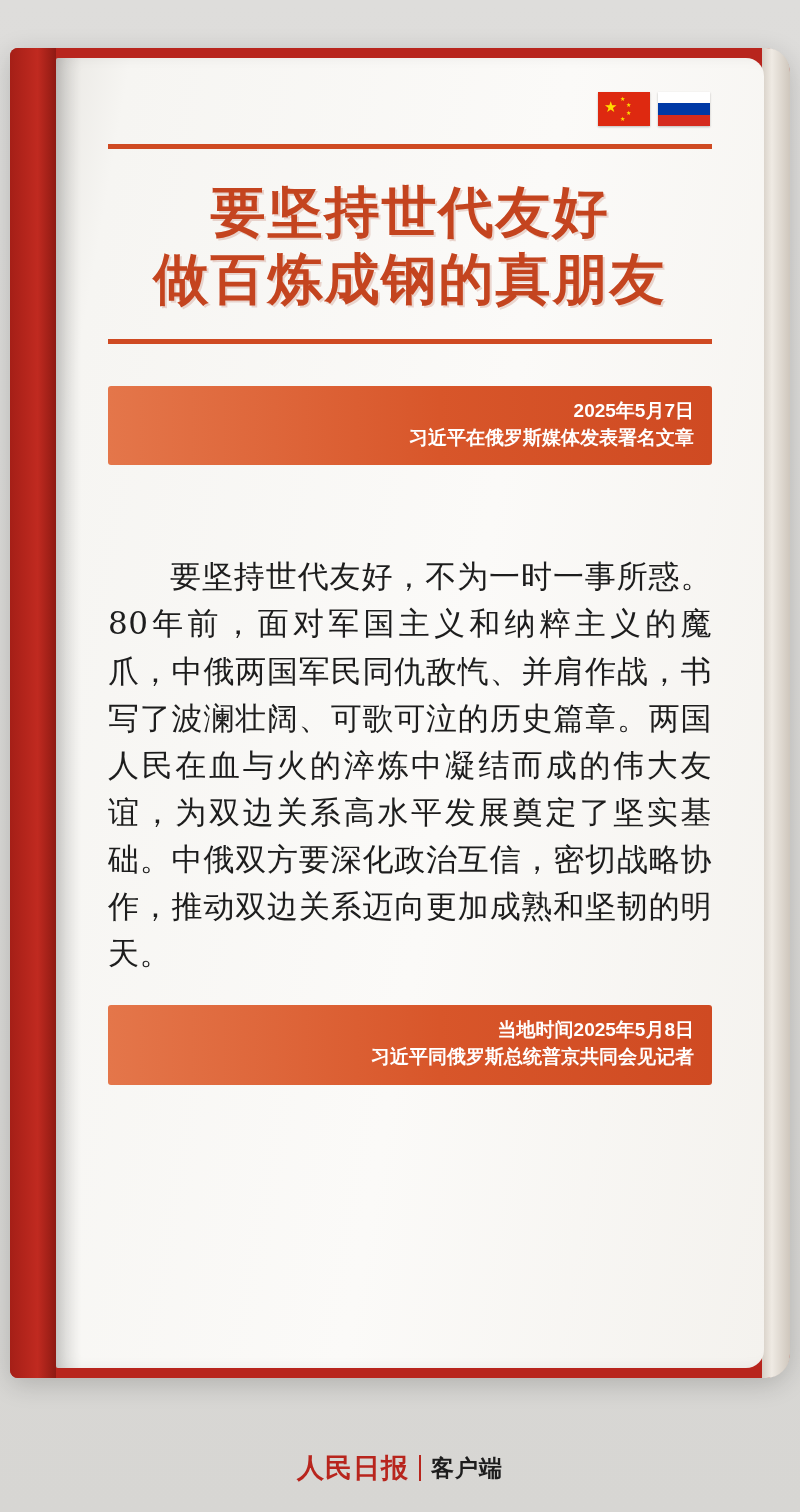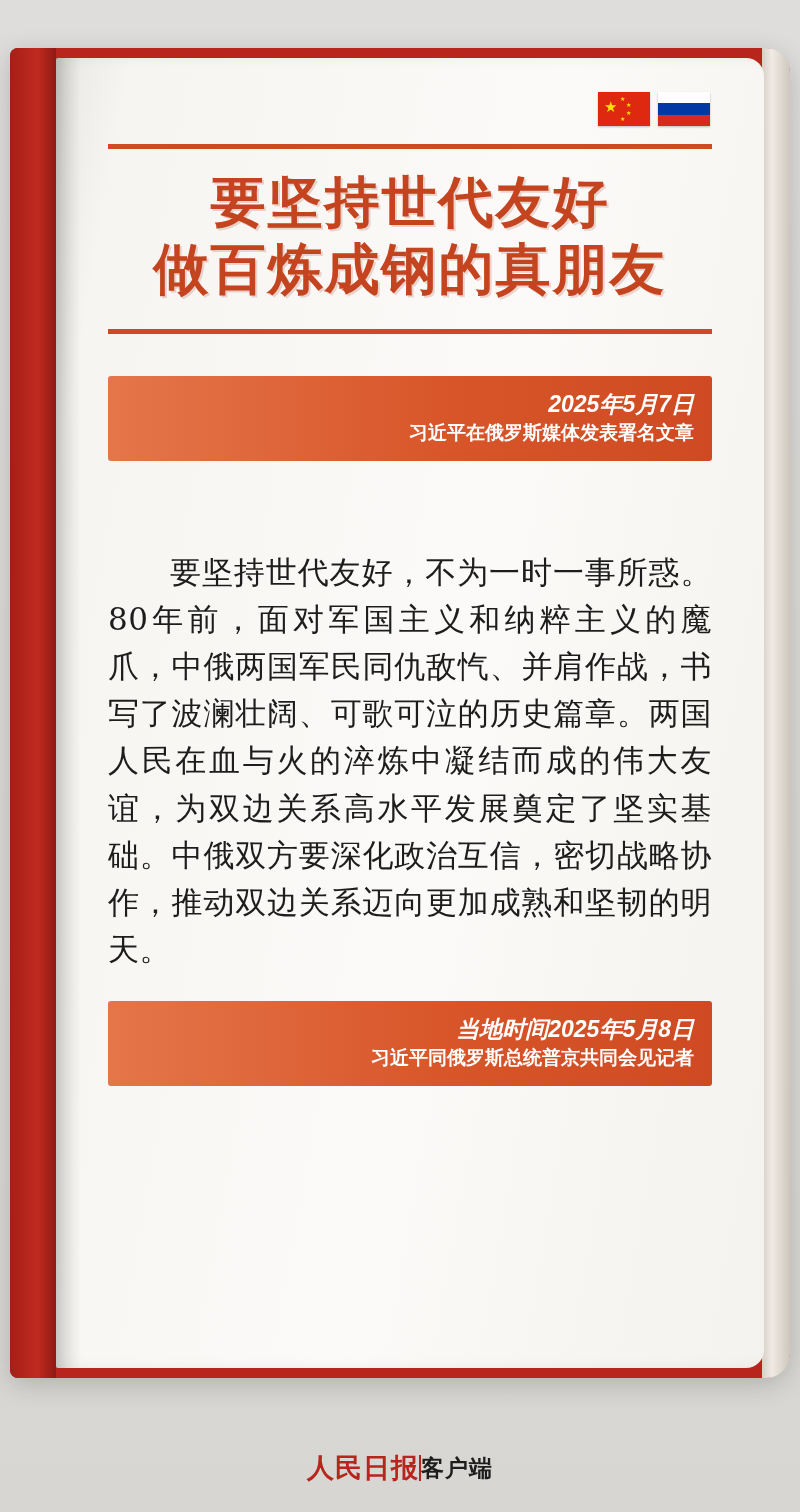--- a/index.html
+++ b/index.html
@@ -116,21 +116,21 @@
   
   .rule {
     height: 5px;
     background: #cf4a22;
     margin: 18px 0 0 0;
   }
   .rule.bottom { margin: 0; }
 
   .title-box {
     text-align: center;
-    padding: 20px 0 26px 0;
+    padding: 30px 0 26px 0;
   }
   .title-line {
     font-family: "DejaVu Sans", "Liberation Sans", sans-serif;
     font-weight: bold;
     font-size: 55px;
     line-height: 1.22;
     letter-spacing: 2px;
     color: #c4441f;
     text-shadow: 2px 2px 0 rgba(160,50,20,0.18);
   }
@@ -149,42 +149,42 @@
 
   .attrib {
     margin-top: 28px;
     background: linear-gradient(90deg, #e4764a 0%, #d8562a 55%, #cf4a22 100%);
     border-radius: 3px;
     padding: 12px 18px 14px 18px;
     text-align: right;
     color: #ffffff;
   }
   .attrib .date {
-    font-size: 23px;
+    font-size: 19px;
     font-weight: bold;
     line-height: 1.4;
-    font-style: italic;
   }
   .attrib .src {
     font-size: 19px;
     font-weight: bold;
     line-height: 1.4;
   }
 
   .block-gap { height: 46px; }
 
   
   .footer {
     position: absolute;
     left: 0;
     right: 0;
     bottom: 26px;
     display: flex;
     align-items: center;
     justify-content: center;
+    gap: 10px;
   }
   .footer .brand {
     font-family: "DejaVu Serif", "Liberation Serif", serif;
     font-weight: bold;
     font-size: 27px;
     color: #b8251d;
     letter-spacing: 1px;
   }
   .footer .divider {
     width: 2px;

